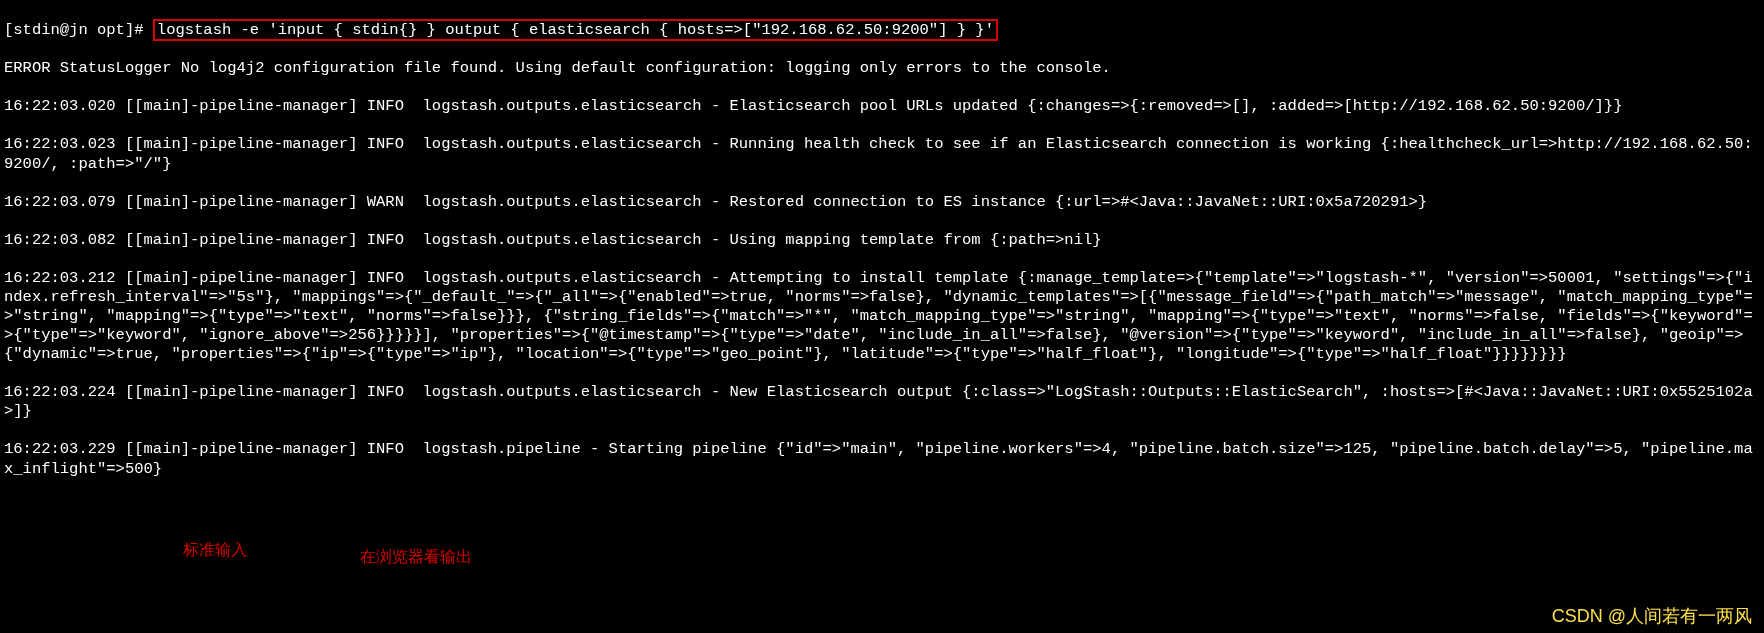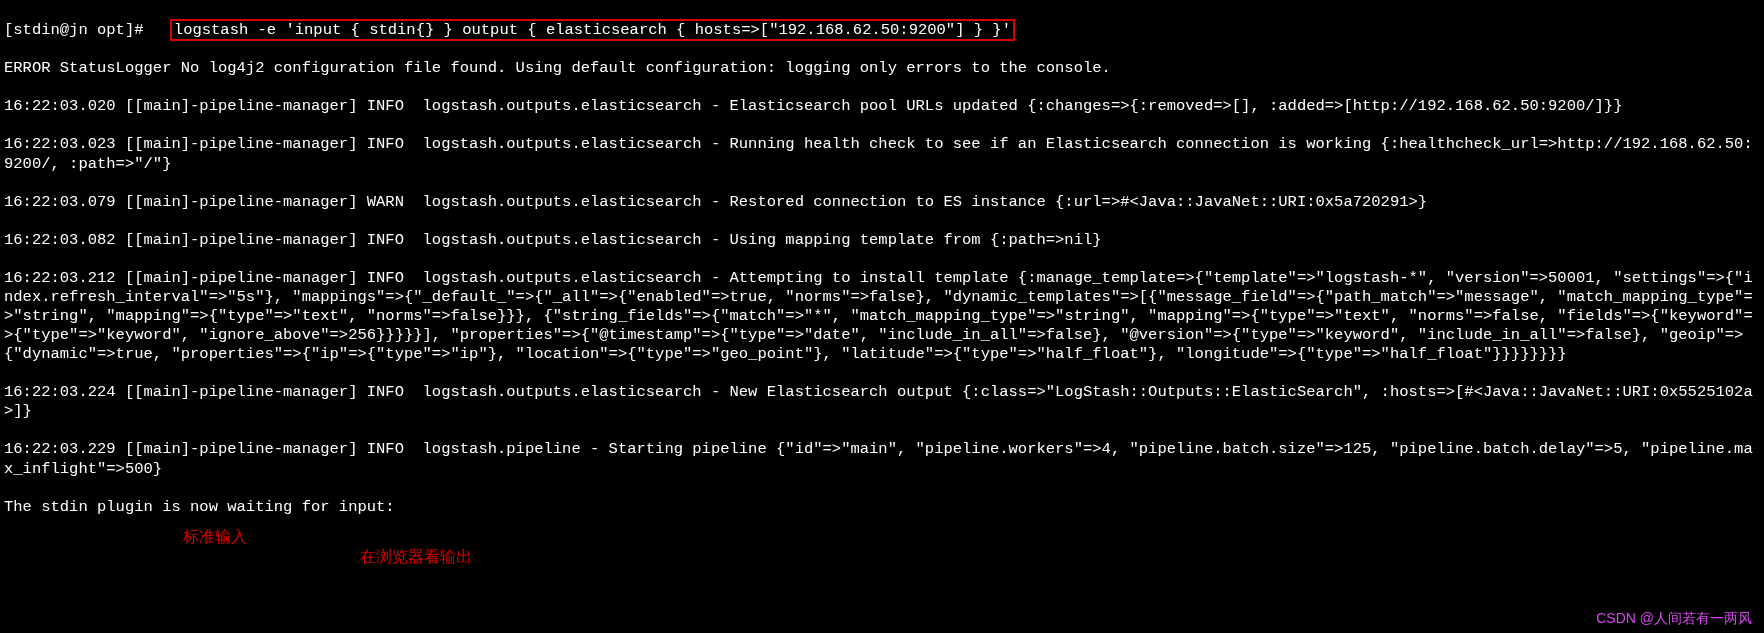--- a/index.html
+++ b/index.html
@@ -1,35 +1,34 @@
 <!DOCTYPE html>
 <html><head>
 <meta charset="utf-8">
 <style>
   html,body{margin:0;padding:0;background:#000;color:#fff;font-family:"Consolas","Courier New",monospace;font-size:15.5px;line-height:1.23;width:1764px;height:633px;overflow:hidden}
   .terminal{white-space:pre-wrap;word-break:break-all;padding:2px 4px}
   .line{display:block}
-  .hl-red{border:2px solid #d90000;padding:0 2px;margin:-2px 17px}
+  .hl-red{border:2px solid #d90000;padding:0 2px;margin:-2px 0}
   .annot{position:absolute;color:#d90000;font-family:"SimSun","Microsoft YaHei",sans-serif;font-size:16px}
-  .watermark{position:absolute;right:12px;bottom:6px;color:#d946ef;font-family:"Microsoft YaHei",sans-serif;font-size:14px}
+  .watermark{position:absolute;right:12px;bottom:6px;color:#fde047;font-family:"Microsoft YaHei",sans-serif;font-size:18px}
 </style>
 </head>
 <body>
 
 <div class="terminal">
 <span class="line"><span>[stdin@jn opt]# </span><span class="hl-red"><span>logstash -e 'input { stdin{} } output { elasticsearch { hosts=&gt;["192.168.62.50:9200"] } }'</span></span></span>
 <span class="line">ERROR StatusLogger No log4j2 configuration file found. Using default configuration: logging only errors to the console.</span>
 <span class="line">16:22:03.020 [[main]-pipeline-manager] INFO  logstash.outputs.elasticsearch - Elasticsearch pool URLs updated {:changes=&gt;{:removed=&gt;[], :added=&gt;[http://192.168.62.50:9200/]}}</span>
 <span class="line">16:22:03.023 [[main]-pipeline-manager] INFO  logstash.outputs.elasticsearch - Running health check to see if an Elasticsearch connection is working {:healthcheck_url=&gt;http://192.168.62.50:9200/, :path=&gt;"/"}</span>
 <span class="line">16:22:03.079 [[main]-pipeline-manager] WARN  logstash.outputs.elasticsearch - Restored connection to ES instance {:url=&gt;#&lt;Java::JavaNet::URI:0x5a720291&gt;}</span>
 <span class="line">16:22:03.082 [[main]-pipeline-manager] INFO  logstash.outputs.elasticsearch - Using mapping template from {:path=&gt;nil}</span>
 <span class="line">16:22:03.212 [[main]-pipeline-manager] INFO  logstash.outputs.elasticsearch - Attempting to install template {:manage_template=&gt;{"template"=&gt;"logstash-*", "version"=&gt;50001, "settings"=&gt;{"index.refresh_interval"=&gt;"5s"}, "mappings"=&gt;{"_default_"=&gt;{"_all"=&gt;{"enabled"=&gt;true, "norms"=&gt;false}, "dynamic_templates"=&gt;[{"message_field"=&gt;{"path_match"=&gt;"message", "match_mapping_type"=&gt;"string", "mapping"=&gt;{"type"=&gt;"text", "norms"=&gt;false}}}, {"string_fields"=&gt;{"match"=&gt;"*", "match_mapping_type"=&gt;"string", "mapping"=&gt;{"type"=&gt;"text", "norms"=&gt;false, "fields"=&gt;{"keyword"=&gt;{"type"=&gt;"keyword", "ignore_above"=&gt;256}}}}}], "properties"=&gt;{"@timestamp"=&gt;{"type"=&gt;"date", "include_in_all"=&gt;false}, "@version"=&gt;{"type"=&gt;"keyword", "include_in_all"=&gt;false}, "geoip"=&gt;{"dynamic"=&gt;true, "properties"=&gt;{"ip"=&gt;{"type"=&gt;"ip"}, "location"=&gt;{"type"=&gt;"geo_point"}, "latitude"=&gt;{"type"=&gt;"half_float"}, "longitude"=&gt;{"type"=&gt;"half_float"}}}}}}}}</span>
 <span class="line">16:22:03.224 [[main]-pipeline-manager] INFO  logstash.outputs.elasticsearch - New Elasticsearch output {:class=&gt;"LogStash::Outputs::ElasticSearch", :hosts=&gt;[#&lt;Java::JavaNet::URI:0x5525102a&gt;]}</span>
 <span class="line">16:22:03.229 [[main]-pipeline-manager] INFO  logstash.pipeline - Starting pipeline {"id"=&gt;"main", "pipeline.workers"=&gt;4, "pipeline.batch.size"=&gt;125, "pipeline.batch.delay"=&gt;5, "pipeline.max_inflight"=&gt;500}</span>
-<span class="line">The stdin plugin is now waiting for input:</span>
 
 
 
 </div>
 
-<div class="annot" style="left:183px;top:527px">标准输入</div>
+<div class="annot" style="left:183px;top:540px">标准输入</div>
 <div class="annot" style="left:360px;top:547px">在浏览器看输出</div>
 <div class="watermark">CSDN @人间若有一两风</div>
 
 </body></html>

